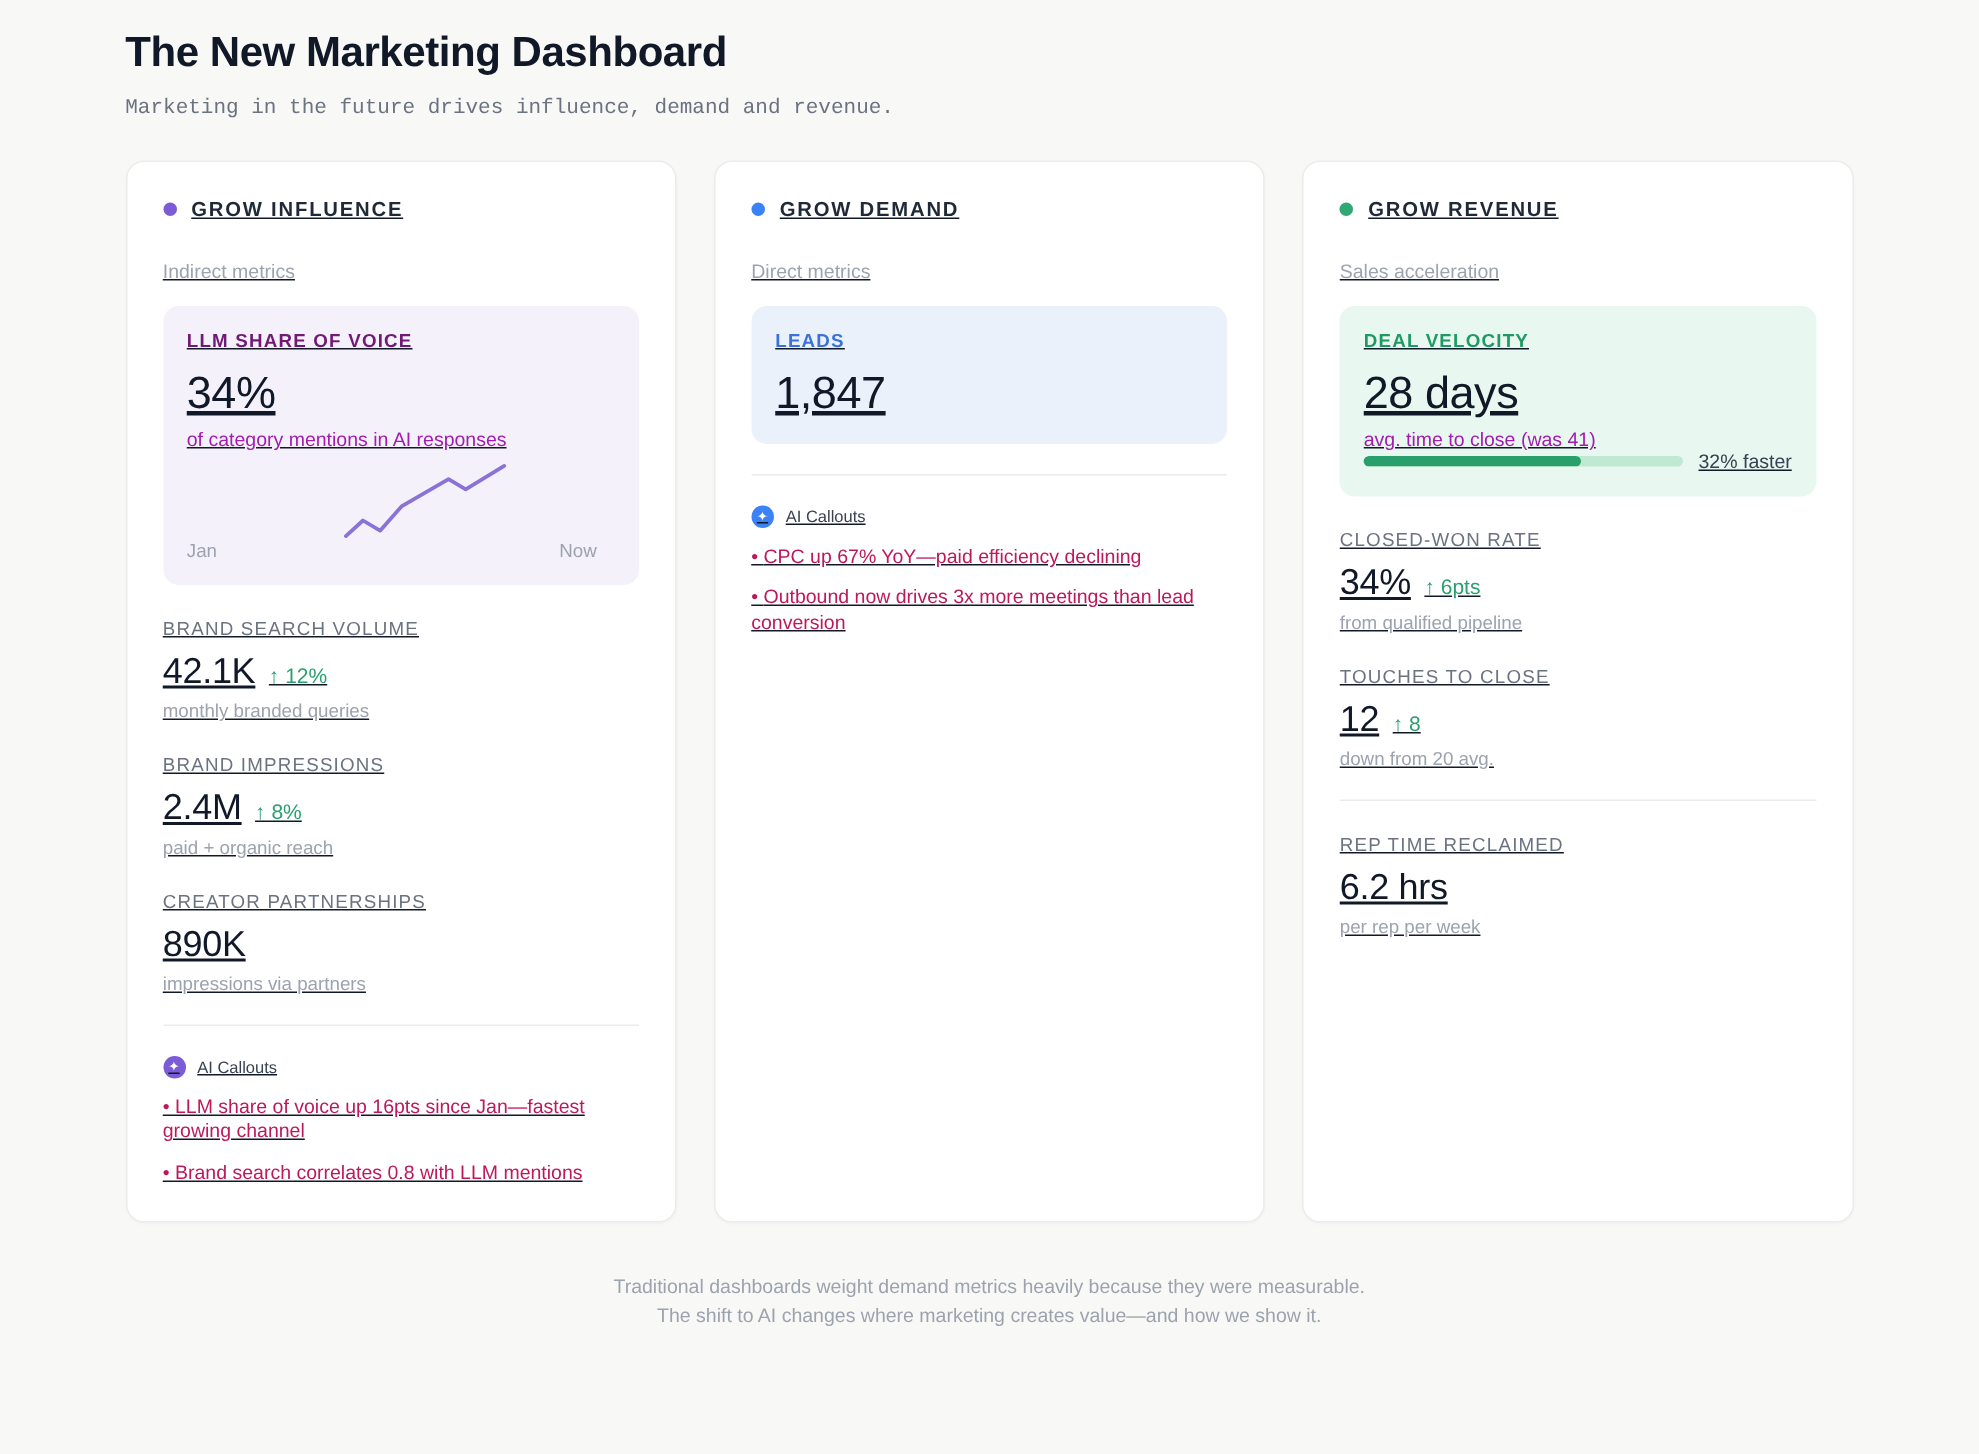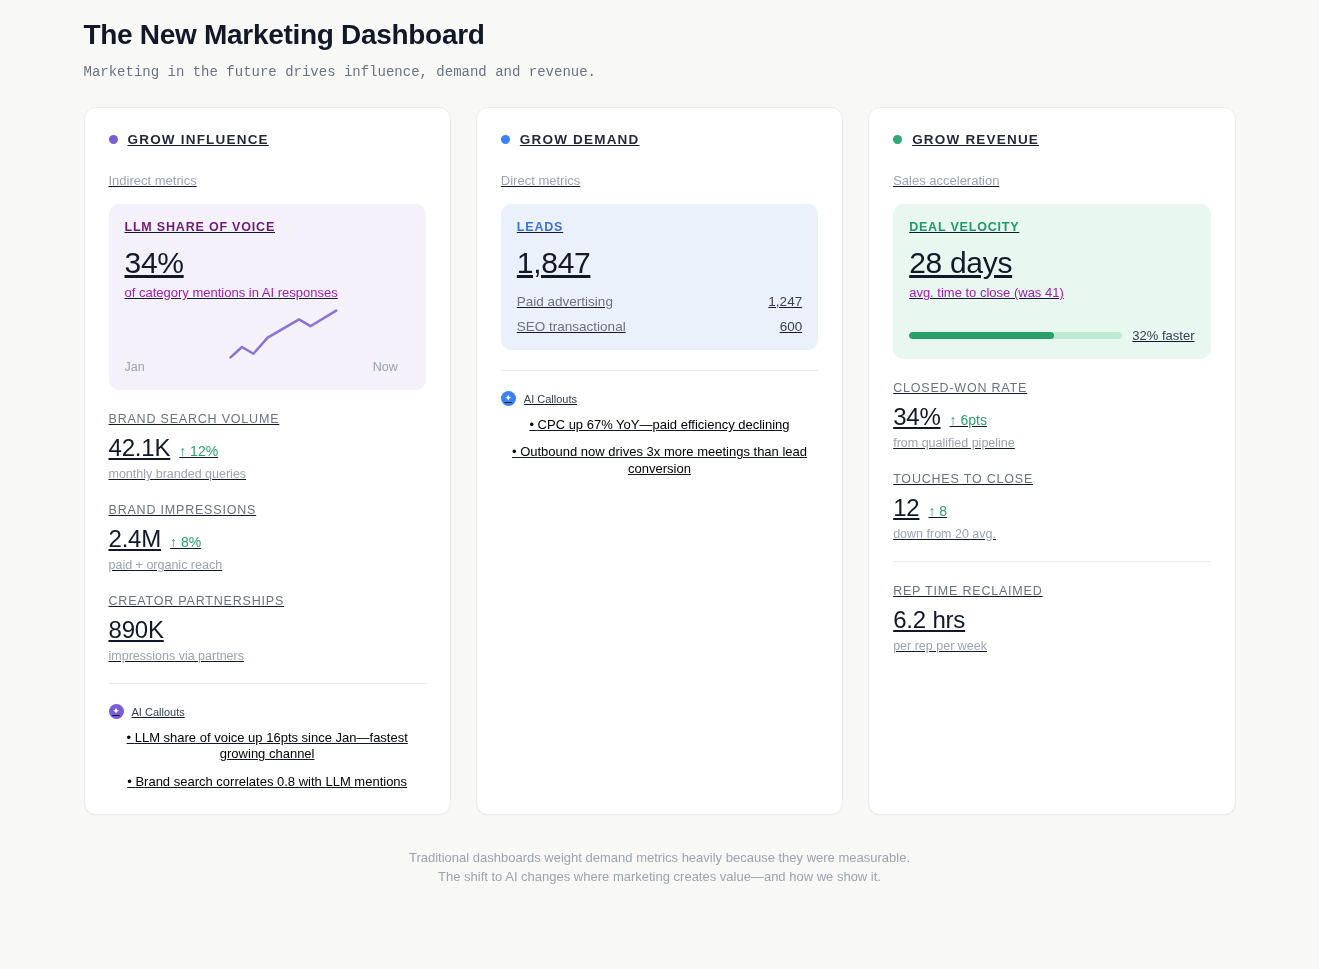--- a/index.html
+++ b/index.html
@@ -126,21 +126,21 @@
     font-size: 13.5px;
   }
   .box-row:first-child { margin-top: 0; }
   .box-row .row-label { color: #6b7280; }
   .box-row .row-value { color: #374151; }
   
   .progress-row {
     display: flex;
     align-items: center;
     gap: 10px;
-    margin-top: 28px;
+    margin-top: 0;
   }
   .progress-track {
     flex: 1 1 auto;
     height: 7px;
     border-radius: 99px;
     background: #bfe9d2;
     overflow: hidden;
   }
   .progress-fill {
     height: 100%;
@@ -205,22 +205,21 @@
   .ai-icon.blue   { background: #3b82f6; }
   .callouts-title {
     font-size: 11px;
     font-weight: 500;
     color: #374151;
   }
   .callout-item {
     margin-top: 11px;
     font-size: 13px;
     line-height: 1.25;
-    color: #000000;
-    text-align: center;
+    color: #be185d;
   }
   .callout-item::before { content: "• "; }
   
   .footer {
     margin-top: 35px;
     text-align: center;
     font-size: 13px;
     line-height: 1.25;
     color: #9ca3af;
     padding-bottom: 80px;
@@ -298,30 +297,20 @@
     <section class="card">
       <div class="card-head">
         <span class="dot blue"></span>
         <span class="card-title">GROW DEMAND</span>
       </div>
       <div class="card-subtitle">Direct metrics</div>
 
       <div class="hero blue">
         <div class="hero-label blue">LEADS</div>
         <div class="hero-value">1,847</div>
-        <div class="box-rows">
-          <div class="box-row">
-            <span class="row-label">Paid advertising</span>
-            <span class="row-value">1,247</span>
-          </div>
-          <div class="box-row">
-            <span class="row-label">SEO transactional</span>
-            <span class="row-value">600</span>
-          </div>
-        </div>
       </div>
 
 
       <hr class="divider">
 
       <div class="callouts">
         <div class="callouts-head">
           <span class="ai-icon blue">✦</span>
           <span class="callouts-title">AI Callouts</span>
         </div>

